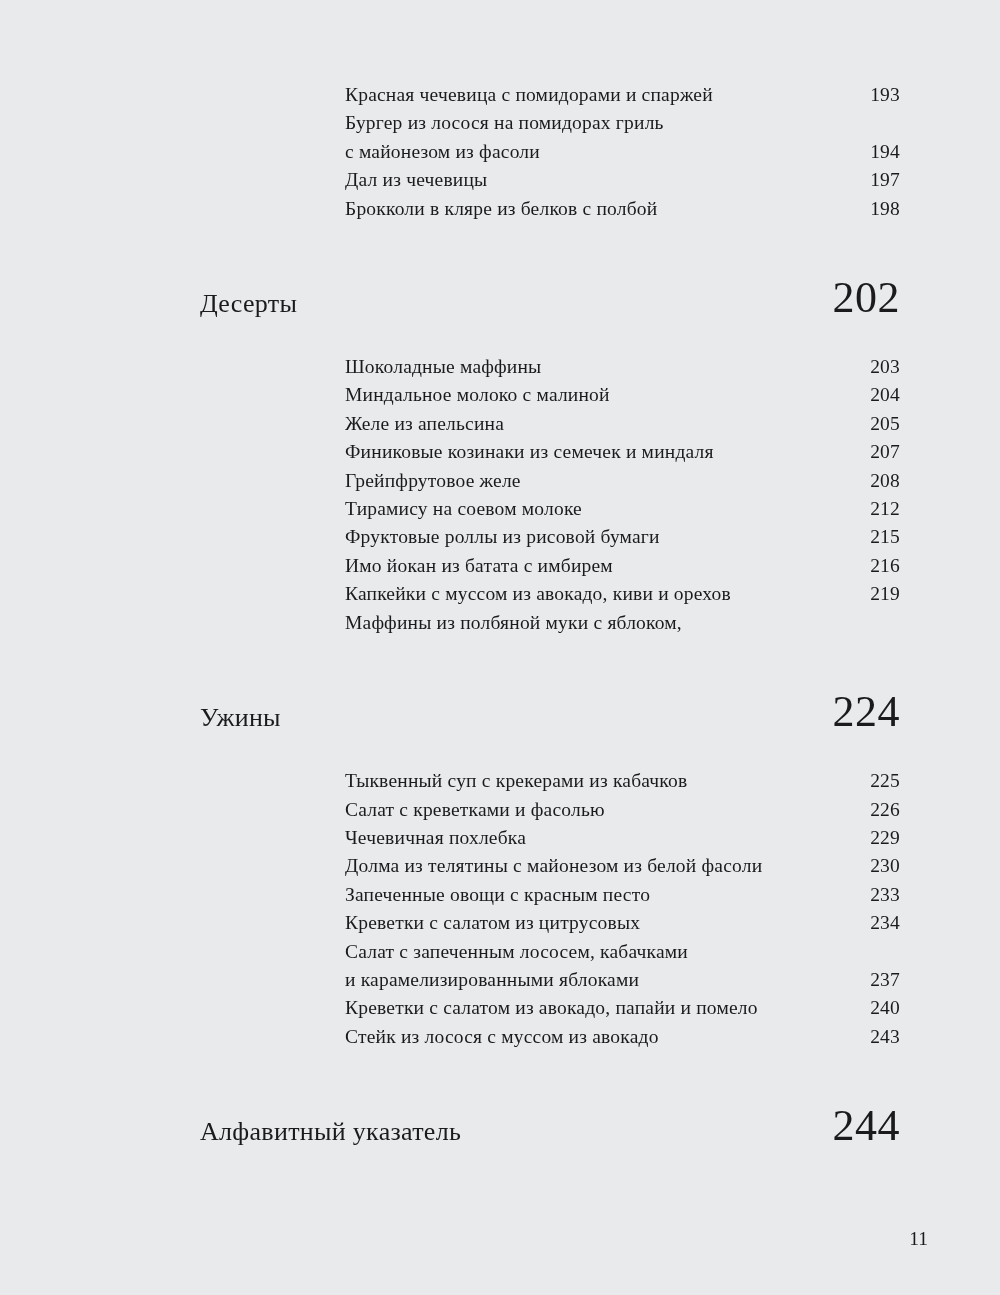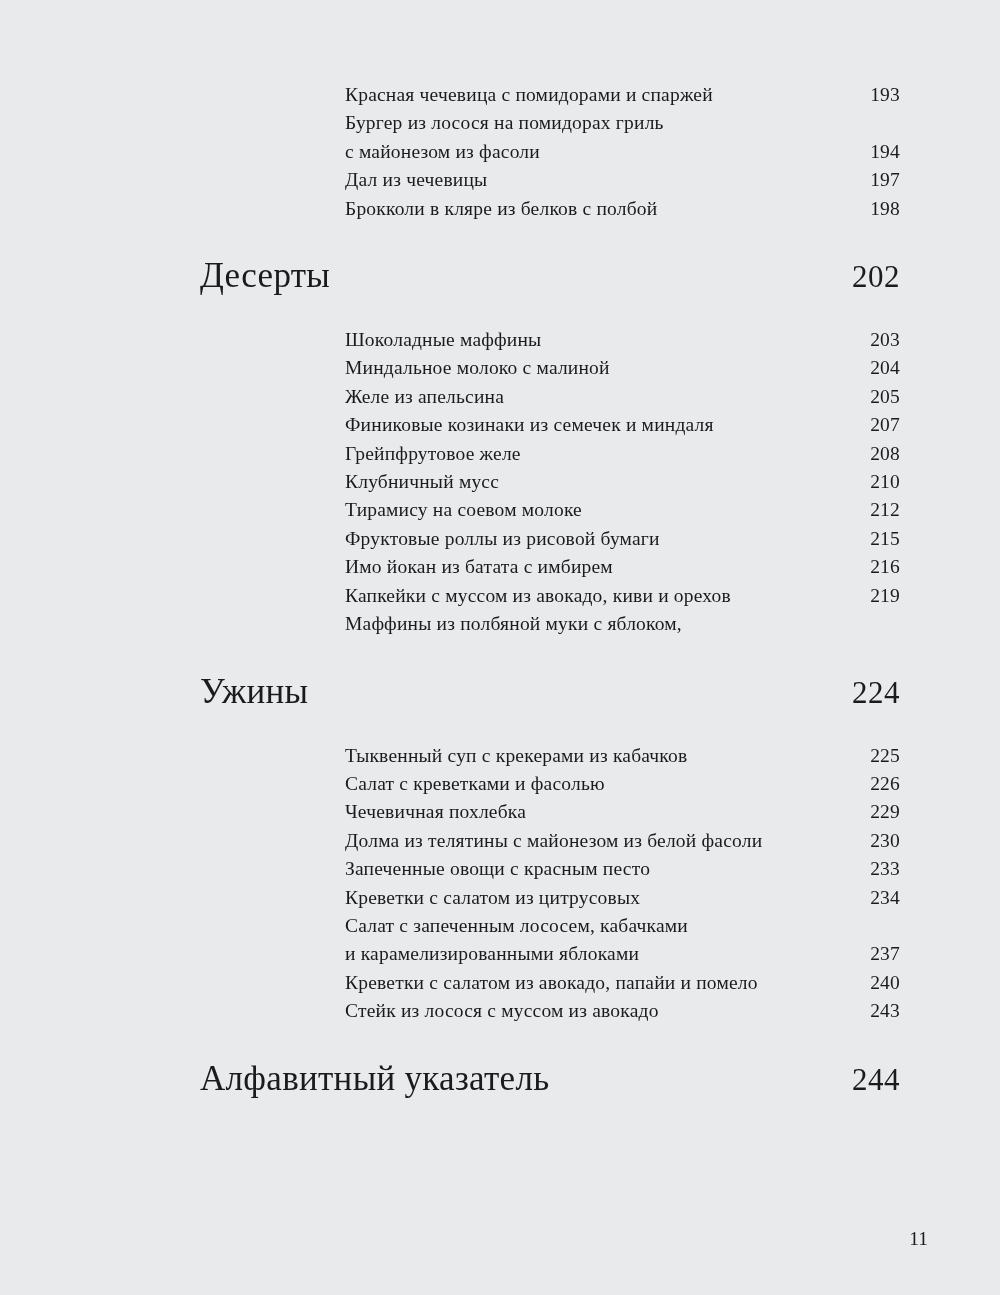--- a/index.html
+++ b/index.html
@@ -45,25 +45,26 @@
   }
   .section-heading {
     display: flex;
     justify-content: space-between;
     align-items: baseline;
     margin-top: 30px;
     margin-bottom: 26px;
     line-height: 46px;
   }
   .section-title {
-    font-size: 35px;
+    font-size: 26px;
     letter-spacing: 0.3px;
+    margin-top: 28px;
   }
   .section-page {
-    font-size: 31px;
+    font-size: 44px;
     letter-spacing: 0.5px;
   }
   .folio {
     position: absolute;
     right: 72px;
     top: 1184px;
     font-size: 19.5px;
     margin-top: 44px;
   }
 </style>
@@ -115,24 +116,20 @@
           </div>
           <div class="entry-line">
             <span class="entry-text">Финиковые козинаки из семечек и миндаля</span>
             <span class="entry-page">207</span>
           </div>
           <div class="entry-line">
             <span class="entry-text">Грейпфрутовое желе</span>
             <span class="entry-page">208</span>
           </div>
           <div class="entry-line">
-            <span class="entry-text">Клубничный мусс</span>
-            <span class="entry-page">210</span>
-          </div>
-          <div class="entry-line">
             <span class="entry-text">Тирамису на соевом молоке</span>
             <span class="entry-page">212</span>
           </div>
           <div class="entry-line">
             <span class="entry-text">Фруктовые роллы из рисовой бумаги</span>
             <span class="entry-page">215</span>
           </div>
           <div class="entry-line">
             <span class="entry-text">Имо йокан из батата с имбирем</span>
             <span class="entry-page">216</span>

